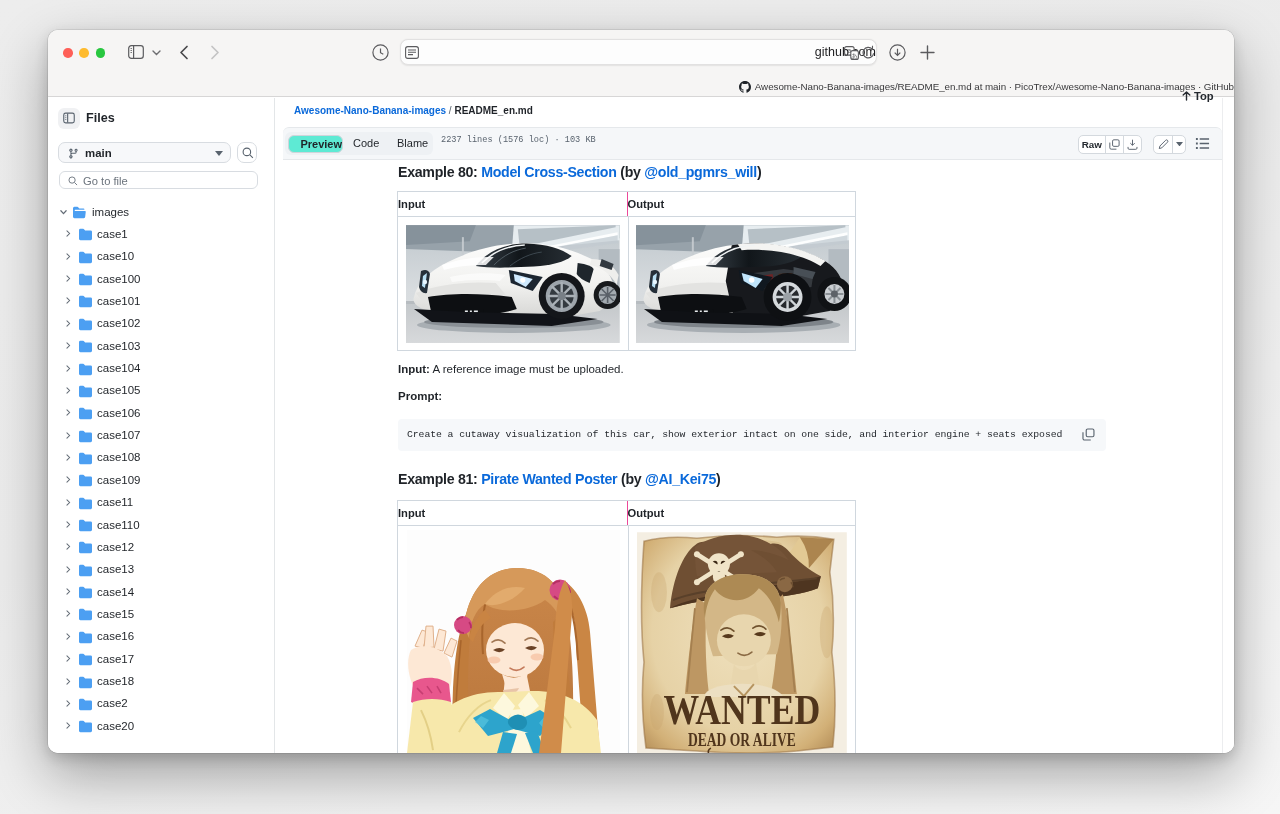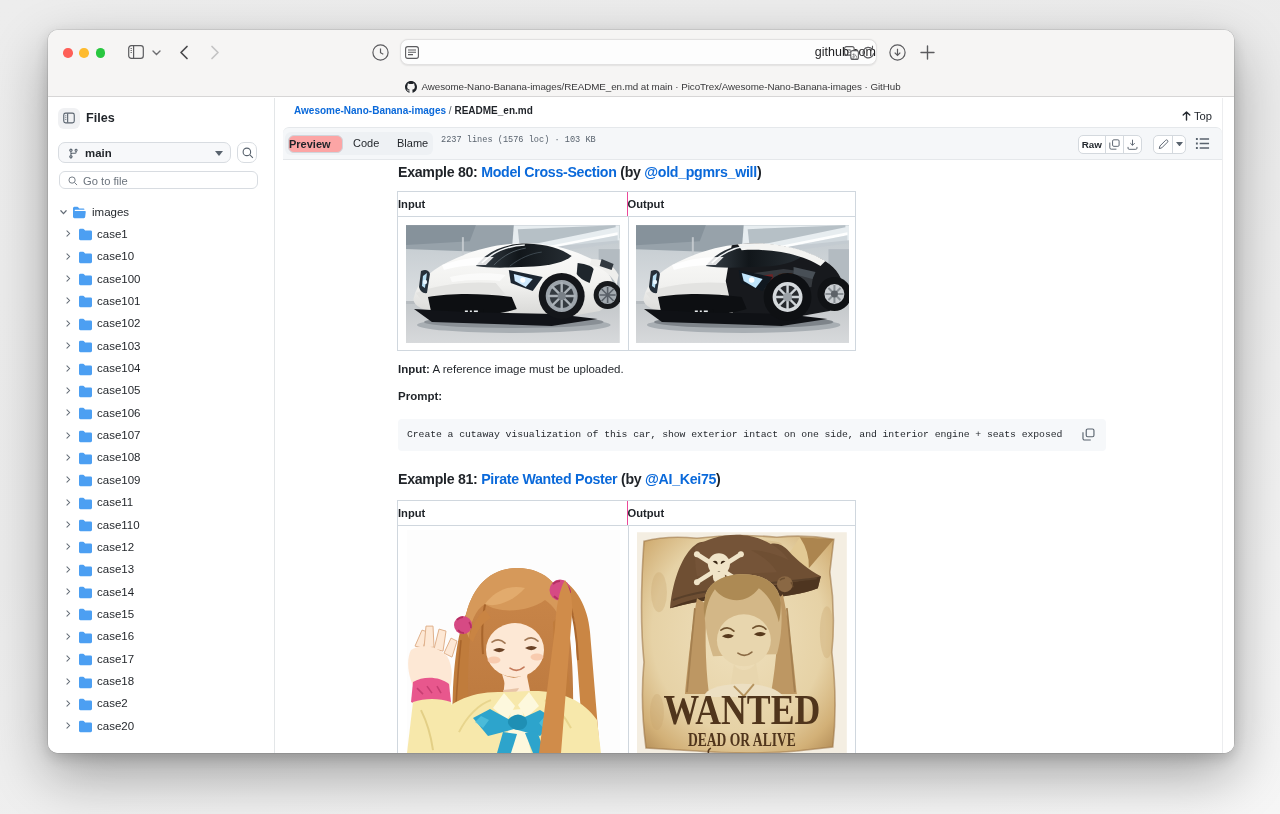--- a/index.html
+++ b/index.html
@@ -3,21 +3,21 @@
 *{margin:0;padding:0;box-sizing:border-box}
 html,body{width:1280px;height:814px;overflow:hidden}
 body{font-family:"Liberation Sans",sans-serif;background:linear-gradient(160deg,#ededed 0%,#ebebeb 45%,#f6f6f6 100%);position:relative}
 .win{position:absolute;left:48px;top:30px;width:1186px;height:723px;background:#fff;border-radius:10px;box-shadow:0 0 0 0.6px rgba(0,0,0,.14),0 22px 55px rgba(0,0,0,.33),0 5px 14px rgba(0,0,0,.16);overflow:hidden}
 .abs{position:absolute}
 
 .chrome{position:absolute;left:0;top:0;width:100%;height:67px;background:#f6f5f4;border-bottom:1px solid #d7d6d6}
 .tl{position:absolute;top:18px;width:9.6px;height:9.6px;border-radius:50%}
 .addr{position:absolute;left:352px;top:9px;width:477px;height:26px;background:#fdfdfd;border:1px solid #e2e1e1;border-radius:8px;box-shadow:0 0.5px 1.5px rgba(0,0,0,.08)}
 .addr .url{position:absolute;left:0;right:0;top:0;bottom:0;text-align:right;line-height:25px;font-size:12.5px;color:#1d1d1f}
-.ttl{position:absolute;left:12px;top:46px;width:100%;height:25px;text-align:center;font-size:9.8px;color:#38383a;line-height:22px;letter-spacing:-0.05px}
+.ttl{position:absolute;left:0;top:46px;width:100%;height:25px;text-align:right;font-size:9.8px;color:#38383a;line-height:22px;letter-spacing:-0.05px}
 .icn{color:#5b5b5e}
 
 .sb{position:absolute;left:0;top:68px;width:227px;height:655px;background:#fff;border-right:1px solid #e3e6e8}
 .cp{position:absolute;left:228px;top:68px;width:958px;height:655px;background:#fff}
 .gut{position:absolute;left:1174px;top:68px;width:12px;height:655px;background:#fff;border-left:1px solid #ecedef}
 
 .filesbtn{position:absolute;left:10px;top:78px;width:22px;height:21px;background:#f0f1f3;border-radius:6px}
 .filestxt{position:absolute;left:38px;top:81px;font-size:12.6px;font-weight:bold;color:#1f2328}
 .branch{position:absolute;left:10px;top:112px;width:173px;height:21px;background:#f7f8fa;border:1px solid #d8dce1;border-radius:7px}
 .srchbtn{position:absolute;left:189px;top:112px;width:20px;height:21px;background:#fff;border:1px solid #d8dce1;border-radius:7px}
@@ -25,24 +25,24 @@
 .tree{position:absolute;left:0;top:171px;width:227px}
 .trow{position:relative;height:22.37px;font-size:11.5px;color:#1f2328}
 .trow .lbl{position:absolute;left:49px;top:4.5px;font-weight:500}
 .trow.root .lbl{left:44px}
 .chev{position:absolute;left:17px;top:7px;width:7px;height:7px;color:#636c76}
 .fold{position:absolute;left:31px;top:5px;width:13px;height:13px}
 .root .fold{left:25px}
 
 .crumb{position:absolute;left:246px;top:75px;font-size:10px;color:#1f2328}
 .crumb a{color:#0a69da;text-decoration:none;font-weight:600}
-.toplink{position:absolute;left:1134px;top:80px;font-size:11.2px;font-weight:400;color:#24292f}
+.toplink{position:absolute;left:1134px;top:60px;font-size:11.2px;font-weight:700;color:#24292f}
 .strip{position:absolute;left:235px;top:97px;width:939px;height:33px;background:#f5f7f9;border-top:1px solid #e5e8eb;border-bottom:1px solid #e5e8eb;border-radius:6px 6px 0 0}
 .seg{position:absolute;left:2px;top:4px;width:148px;height:23px;background:#eef1f4;border-radius:6px}
-.pv{position:absolute;left:3px;top:2.5px;width:55px;height:18px;background:#fca5a5;border:1px solid #d0d5db;border-radius:6px;text-align:left;line-height:17px;font-size:11px;font-weight:600;color:#1f2328}
+.pv{position:absolute;left:3px;top:2.5px;width:55px;height:18px;background:#5eead4;border:1px solid #d0d5db;border-radius:6px;text-align:right;line-height:17px;font-size:11px;font-weight:600;color:#1f2328}
 .tabt{position:absolute;top:5px;font-size:11px;color:#1f2328}
 .meta{position:absolute;left:158px;top:7px;font-family:"Liberation Mono",monospace;font-size:8.6px;color:#59636e}
 .btngrp{position:absolute;top:6.5px;height:19px;background:#fff;border:1px solid #d4d9de;border-radius:5px;display:flex}
 .bseg{height:100%;display:flex;align-items:center;justify-content:center;color:#59636e}
 .bseg+.bseg{border-left:1px solid #d4d9de}
 .h3{position:absolute;left:350px;font-size:14.2px;font-weight:bold;color:#1f2328;letter-spacing:-0.3px;white-space:nowrap}
 .h3 a{color:#0a69da;text-decoration:none}
 .tbl{position:absolute;left:349px;width:459px;border:1px solid #d0d7de;border-bottom:none}
 .tbl .hdr{height:25px;border-bottom:1px solid #d0d7de;display:flex}
 .tbl .hc{width:50%;font-size:11.2px;font-weight:bold;color:#1f2328;line-height:25px}

